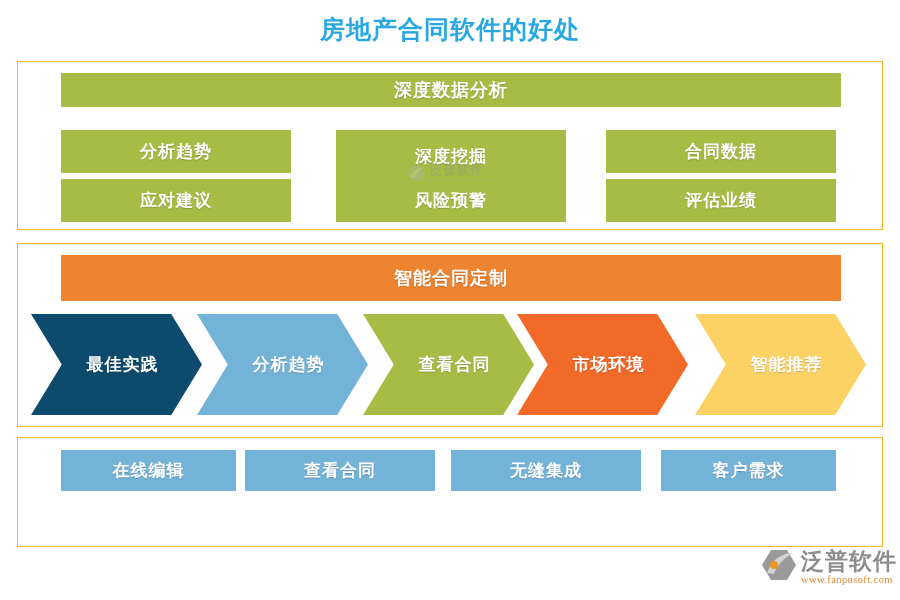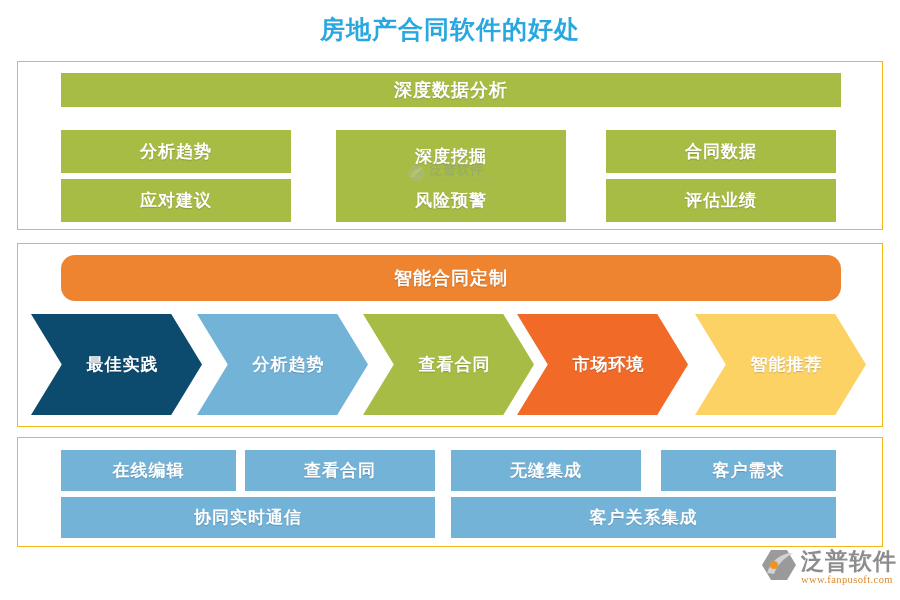--- a/index.html
+++ b/index.html
@@ -55,21 +55,21 @@
   
   .s1-banner { left: 43px;  top: 11px;  width: 780px; height: 34px; }
   .s1-r1-c1  { left: 43px;  top: 68px;  width: 230px; height: 43px; }
   .s1-r1-c2  { left: 318px; top: 68px;  width: 230px; height: 52px; }
   .s1-r1-c3  { left: 588px; top: 68px;  width: 230px; height: 43px; }
   .s1-r2-c1  { left: 43px;  top: 117px; width: 230px; height: 43px; }
   .s1-r2-c2  { left: 318px; top: 117px; width: 230px; height: 43px; text-align: right; }
   .s1-r2-c3  { left: 588px; top: 117px; width: 230px; height: 43px; }
 
   
-  .s2-banner { left: 43px; top: 11px; width: 780px; height: 46px; border-radius: 14px; }
+  .s2-banner { left: 43px; top: 11px; width: 780px; height: 46px; }
   .chev-row {
     position: absolute;
     left: 13px; top: 70px;
     width: 840px; height: 101px;
   }
   .chev {
     position: absolute;
     top: 0; height: 101px; width: 171px;
     display: flex;
     align-items: center;
@@ -182,22 +182,20 @@
       <div class="chev chev-4">智能推荐</div>
     </div>
   </div>
 
   <div class="section" id="section-3">
     <div class="block blue s3-r1-c1">在线编辑</div>
     <div class="block blue s3-r1-c2">查看合同</div>
     <div class="block blue s3-r1-c3">无缝集成</div>
     <div class="block blue s3-r1-c4">客户需求</div>
 
-    <div class="block blue s3-r2-c1">协同实时通信</div>
-    <div class="block blue s3-r2-c2">客户关系集成</div>
   </div>
 
   <div class="brand">
     <svg class="brand-mark" viewBox="0 0 34 32" aria-hidden="true">
       <polygon points="9,1 25,1 34,16 25,31 9,31 0,16" fill="#9A9A9A"></polygon>
       <path d="M5 24 C10 9, 23 3, 31 4 C22 9, 15 16, 12 25 Z" fill="#D3D3D3"></path>
       <circle cx="12" cy="16" r="4" fill="#F0941F"></circle>
     </svg>
     <span class="brand-text">
       <span class="brand-name">泛普软件</span>

